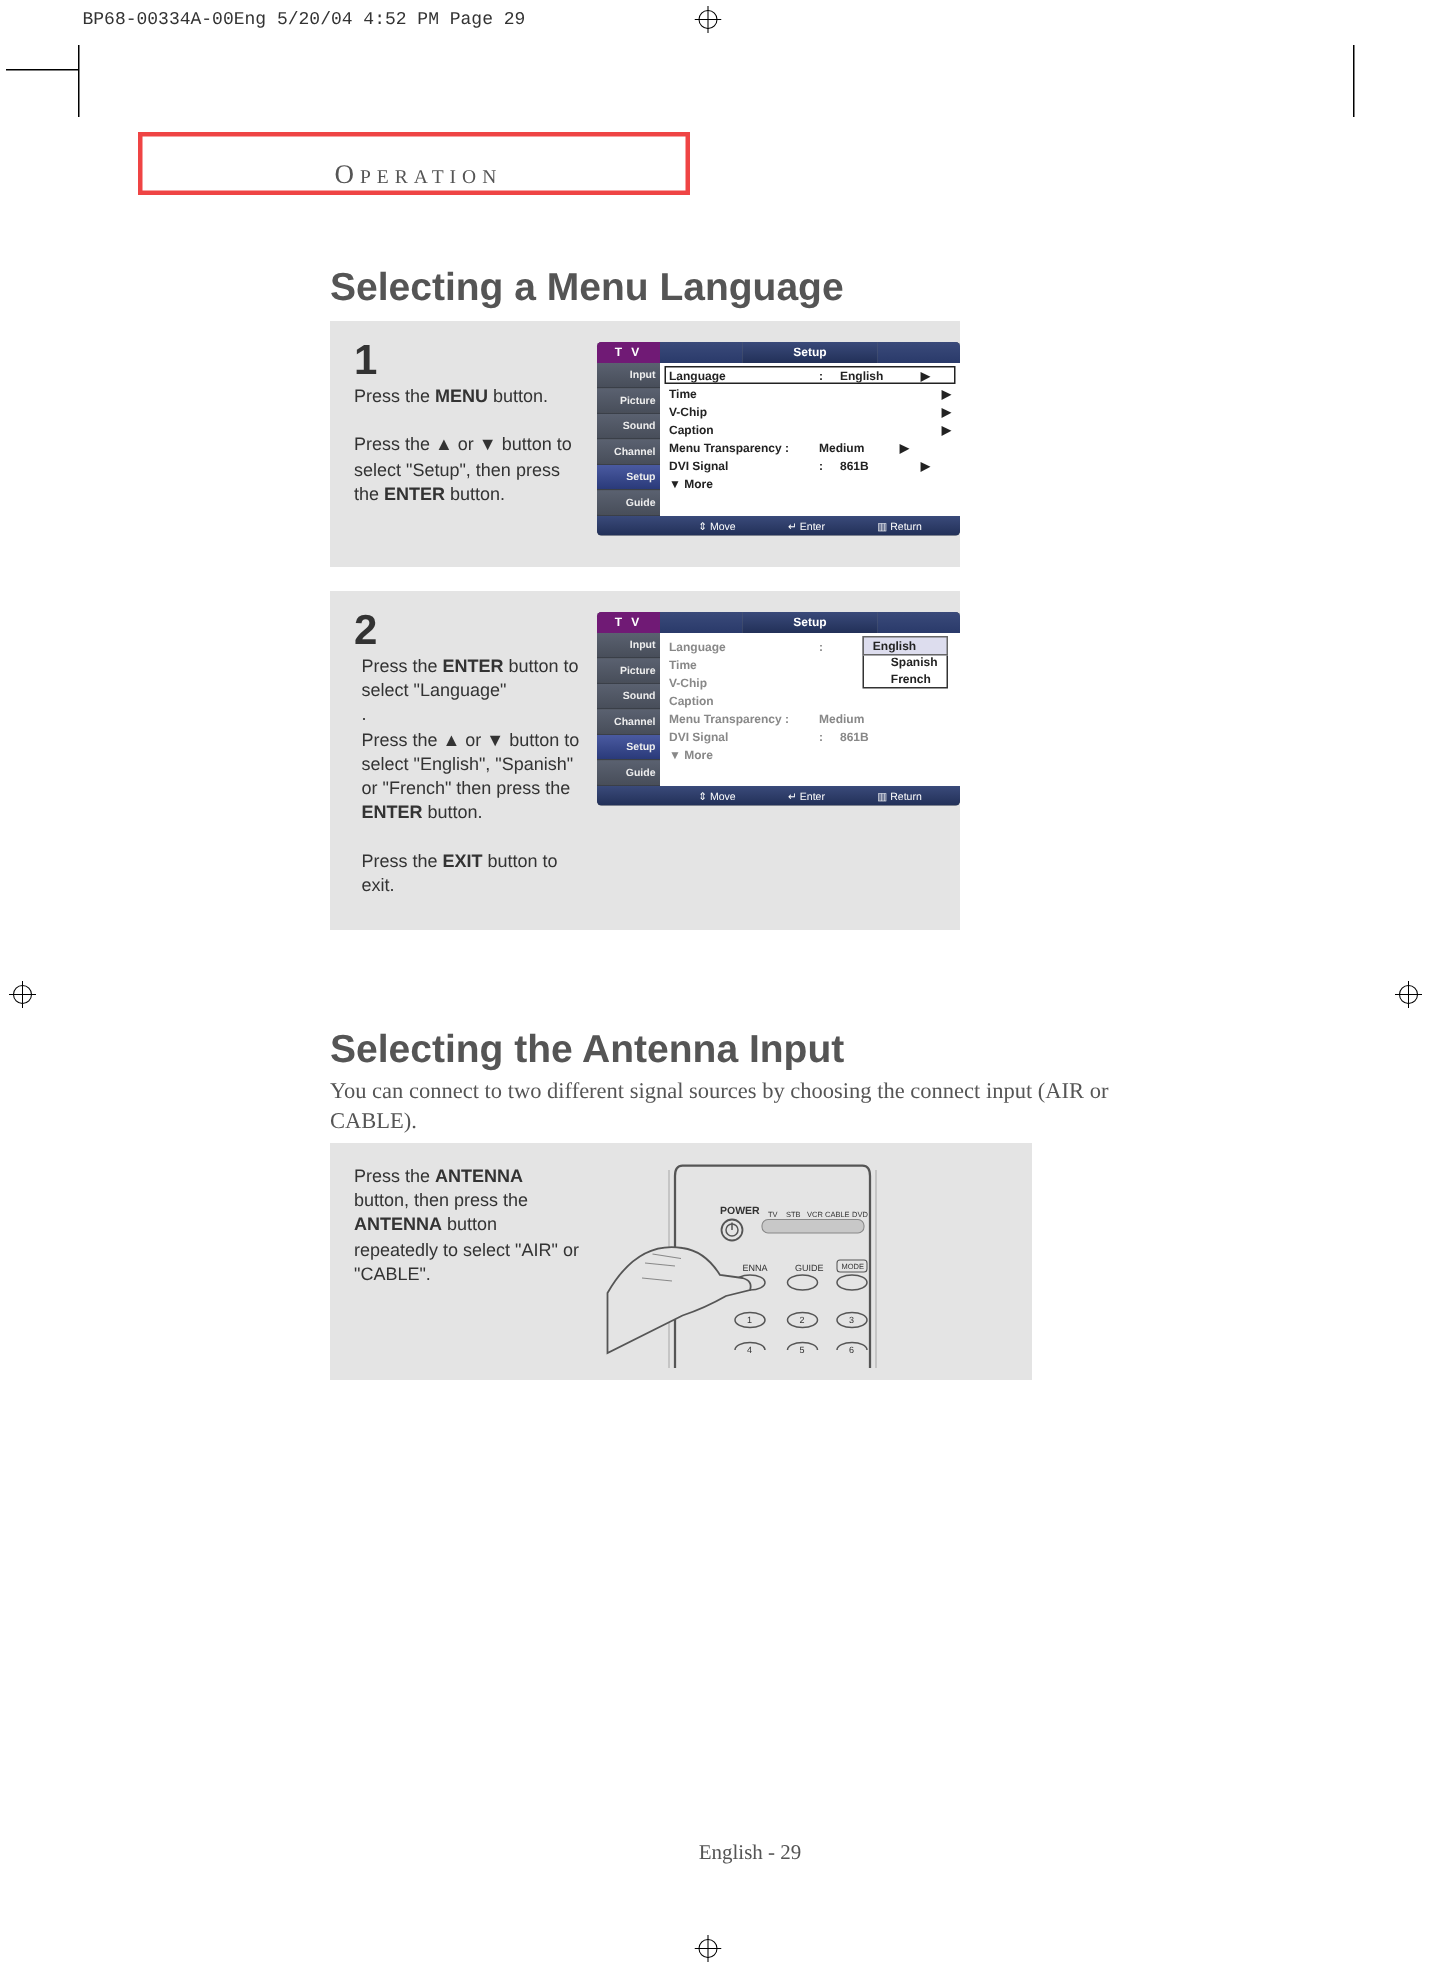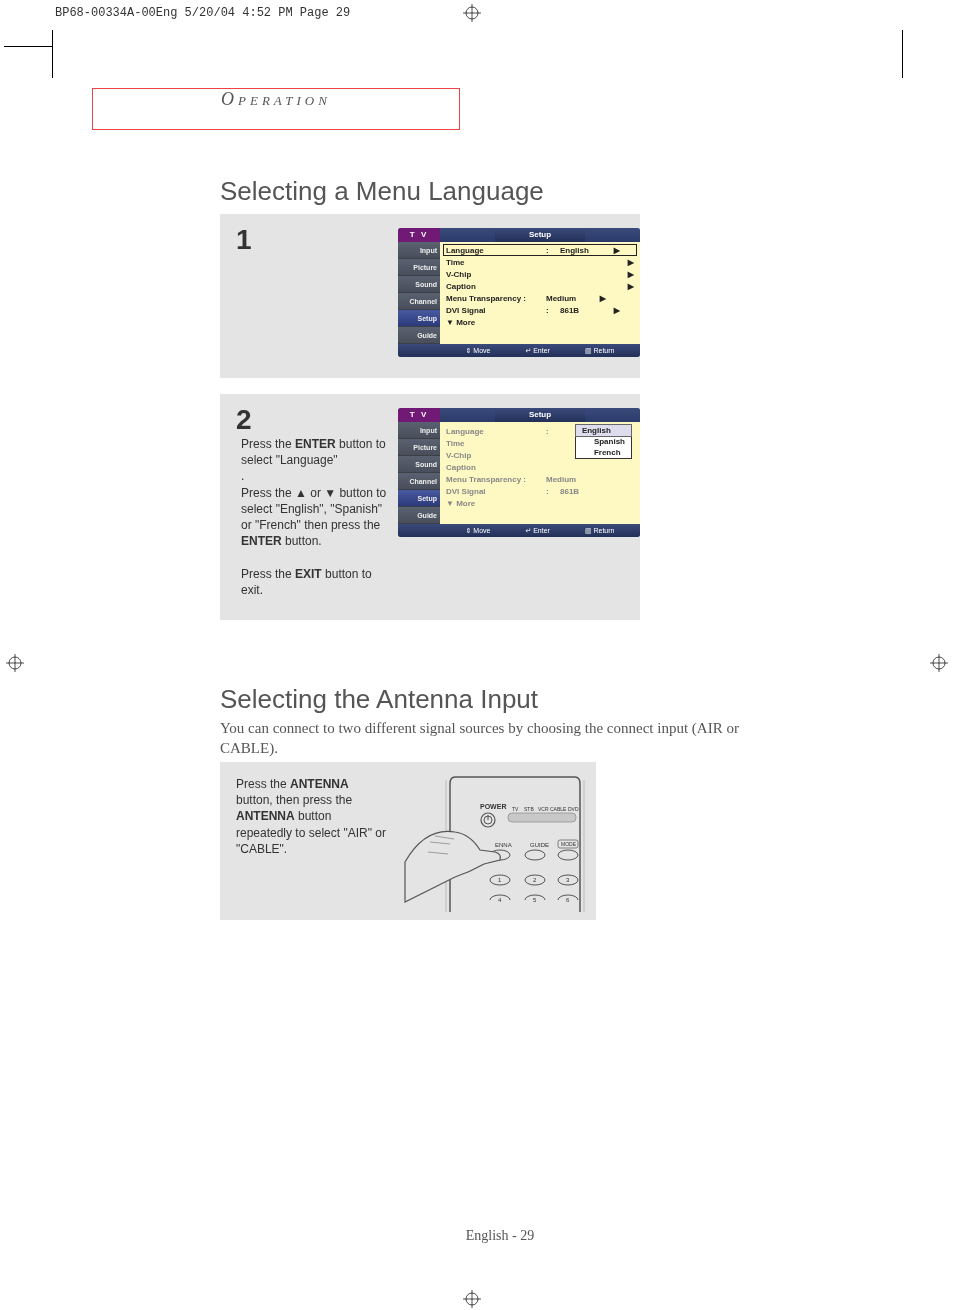--- a/index.html
+++ b/index.html
@@ -6,43 +6,43 @@
   body { font-family: Arial, Helvetica, sans-serif; background: #fff; width: 954px; height: 1310px; position: relative; color: #222; }
   .print-header { position: absolute; top: 6px; left: 55px; font-family: 'Courier New', monospace; font-size: 12px; color: #333; }
   .reg-top { position: absolute; top: 4px; left: 463px; width: 18px; height: 18px; }
   .reg-mid-l { position: absolute; top: 654px; left: 6px; width: 18px; height: 18px; }
   .reg-mid-r { position: absolute; top: 654px; left: 930px; width: 18px; height: 18px; }
   .reg-bot { position: absolute; top: 1290px; left: 463px; width: 18px; height: 18px; }
   .reg svg { display: block; }
   .crop-tl-v { position: absolute; top: 30px; left: 52px; width: 1px; height: 48px; background: #000; }
   .crop-tl-h { position: absolute; top: 46px; left: 4px; width: 48px; height: 1px; background: #000; }
   .crop-tr-v { position: absolute; top: 30px; left: 902px; width: 1px; height: 48px; background: #000; }
-  .header-box { position: absolute; top: 88px; left: 92px; width: 368px; height: 42px; border: 1px solid #ef4444; display: flex; align-items: flex-start; padding-left: 128px; font-style: italic; }
+  .header-box { position: absolute; top: 88px; left: 92px; width: 368px; height: 42px; border: 3px solid #ef4444; display: flex; align-items: flex-end; padding-left: 128px; }
   .header-box span { font-family: Georgia, serif; font-size: 18px; letter-spacing: 4px; font-variant: small-caps; color: #555; }
-  .h2 { font-family: "Helvetica Neue", Arial, sans-serif; font-weight: normal; color: #555; font-size: 26px; }
+  .h2 { font-family: "Helvetica Neue", Arial, sans-serif; font-weight: bold; color: #555; font-size: 26px; }
   .h2a { position: absolute; top: 176px; left: 220px; }
   .h2b { position: absolute; top: 684px; left: 220px; }
   .intro { position: absolute; top: 718px; left: 220px; width: 560px; font-family: Georgia, serif; font-size: 15px; color: #555; line-height: 1.35; }
   .panel { position: absolute; left: 220px; background: #e4e4e4; }
   .panel1 { top: 214px; width: 420px; height: 164px; }
   .panel2 { top: 394px; width: 420px; height: 226px; }
-  .panel3 { top: 762px; width: 376px; height: 158px; }
+  .panel3 { top: 762px; width: 468px; height: 158px; }
   .stepnum { font-size: 28px; font-weight: bold; font-family: Arial, sans-serif; color: #333; position: absolute; }
   .steptext { position: absolute; font-size: 12px; line-height: 1.35; color: #333; width: 150px; }
   .steptext b { font-weight: bold; }
   .osd { position: absolute; width: 242px; background: #6b7179; border-radius: 3px; font-size: 8.5px; color: #fff; overflow: hidden; box-shadow: 0 0 4px rgba(0,0,0,0.3) inset; }
   .osd-titlebar { display: flex; height: 14px; }
   .osd-tv { width: 42px; background: #701a75; text-align: center; font-weight: bold; letter-spacing: 2px; font-size: 8px; line-height: 14px; }
   .osd-gap { flex: 1; background: linear-gradient(#3a4a7a, #2a3a6a); }
   .osd-title { width: 90px; text-align: center; font-weight: bold; background: linear-gradient(#3a4a7a, #223058); font-size: 8px; line-height: 14px; }
   .osd-body { display: flex; }
   .osd-side { width: 42px; }
   .osd-tab { height: 17px; line-height: 17px; font-size: 7px; font-weight: bold; color: #eee; text-align: right; padding-right: 3px; background: linear-gradient(#5a6170, #484e5a); border-bottom: 1px solid #3a3f48; position: relative; }
   .osd-tab.sel { background: linear-gradient(#4a5aa0, #2a3a7a); }
-  .osd-main { flex: 1; background: #fef9c3; color: #222; padding: 3px 6px 3px 6px; position: relative; }
+  .osd-main { flex: 1; background: #ffffff; color: #222; padding: 3px 6px 3px 6px; position: relative; }
   .osd-row { display: flex; height: 12px; align-items: center; font-size: 8px; font-weight: bold; }
   .osd-row .lab { width: 100px; }
   .osd-row .val { width: 50px; }
   .osd-row .arr { width: 10px; text-align: right; }
   .osd-row.hi { border: 1px solid #222; padding: 0 2px; margin: -1px -3px 0 -3px; }
   .osd-foot { background: linear-gradient(#3a4a7a, #223058); height: 13px; display: flex; justify-content: space-around; align-items: center; font-size: 7px; padding: 0 8px 0 50px; }
   .osd-foot span::before { content: ''; }
   .dropdown { position: absolute; border: 1px solid #333; background: #fff; font-size: 8px; font-weight: bold; color: #222; }
   .dropdown div { padding: 1px 6px; margin-left: 12px; }
   .dropdown .sel { background: #dde; border: 1px solid #666; margin: -1px; }
@@ -89,20 +89,25 @@
 <div class="header-box">
   <span>Operation</span>
 </div>
 
 <div class="h2 h2a">Selecting a Menu Language</div>
 <div class="h2 h2b">Selecting the Antenna Input</div>
 <div class="intro">You can connect to two different signal sources by choosing the connect input (AIR or CABLE).</div>
 
 <div class="panel panel1">
   <div class="stepnum" style="left:16px; top:10px;">1</div>
+  <div class="steptext" style="left:16px; top:42px;">
+    <span>Press the </span><b>MENU</b><span> button.</span>
+    <br><br>
+    <span>Press the ▲ or ▼ button to select "Setup", then press the </span><b>ENTER</b><span> button.</span>
+  </div>
 
   <div class="osd" style="left:178px; top:14px;">
     <div class="osd-titlebar">
       <div class="osd-tv">T V</div>
       <div class="osd-gap"></div>
       <div class="osd-title">Setup</div>
       <div class="osd-gap"></div>
     </div>
     <div class="osd-body">
       <div class="osd-side">

